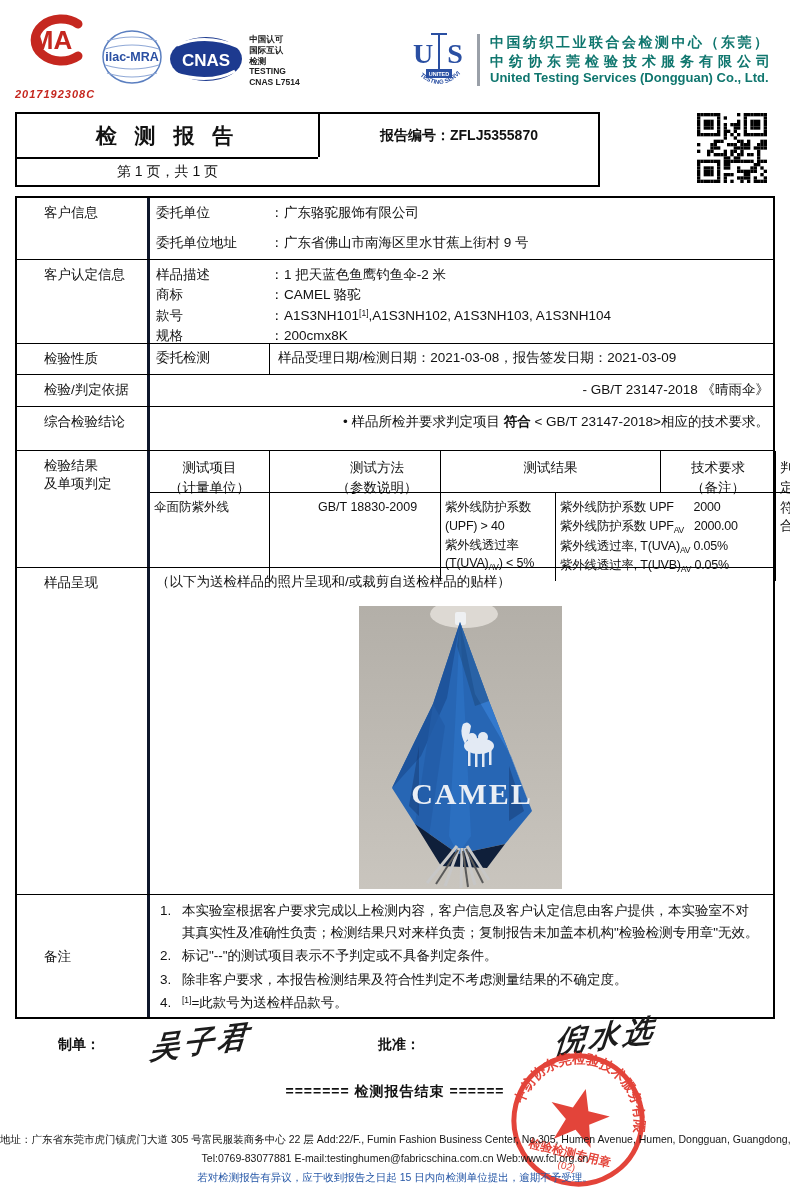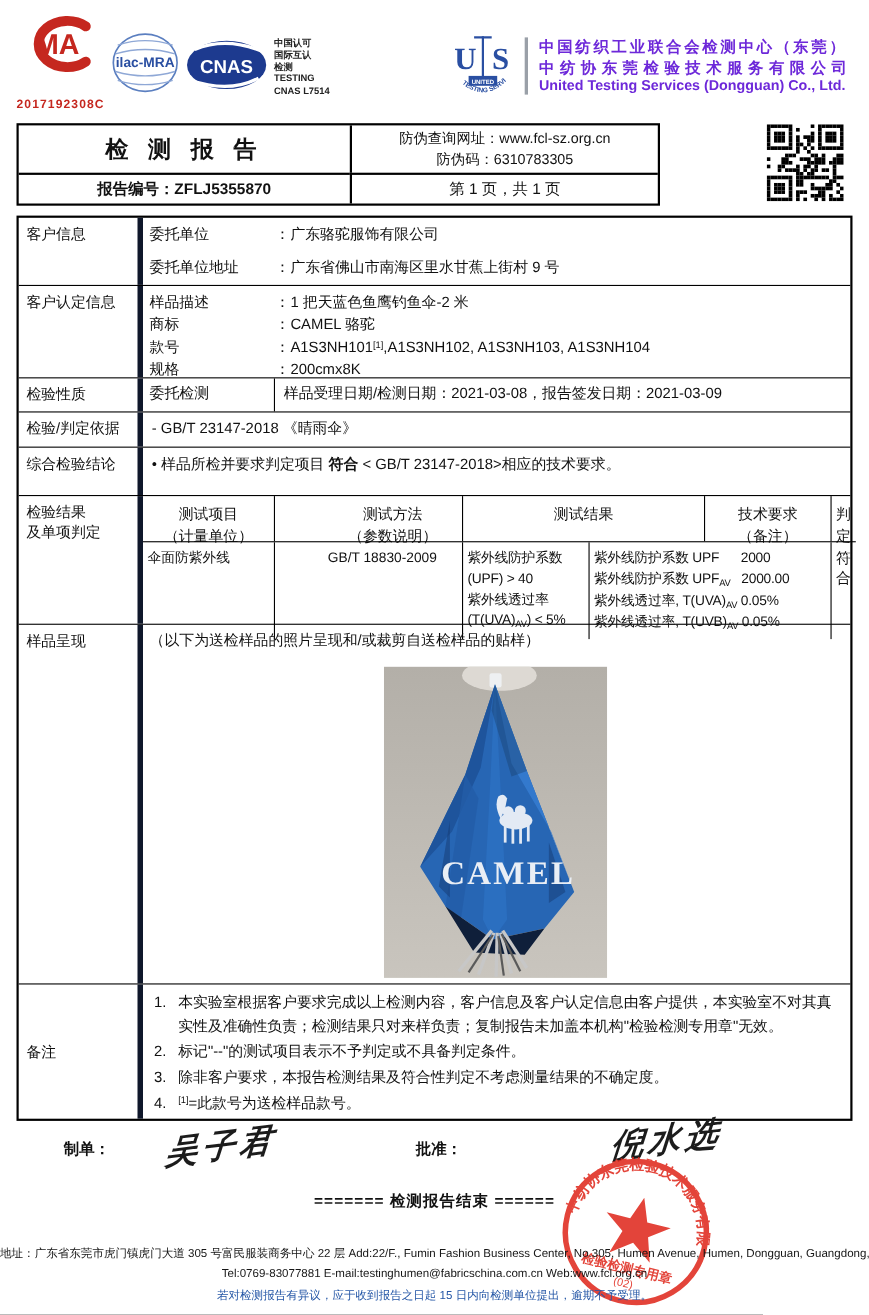--- a/index.html
+++ b/index.html
@@ -6,52 +6,52 @@
   html,body { background:#888; }
   body { font-family:"Liberation Sans","DejaVu Sans",sans-serif; }
   .page {
     position:relative; width:790px; height:1195px; background:#fff;
     margin:0 auto; overflow:hidden; color:#111;
   }
   
   .header { position:absolute; left:15px; top:12px; width:760px; height:90px; display:flex; justify-content:space-between; }
   .certs { display:flex; align-items:center; gap:6px; }
   .cma-wrap { text-align:center; }
-  .cma-num { color:#c5271f; font-size:11px; font-weight:bold; letter-spacing:1px; margin-top:18px; }
+  .cma-num { color:#c5271f; font-size:11px; font-weight:bold; letter-spacing:1px; margin-top:18px;font-style:italic; }
   .accred-lines { font-size:8.5px; font-weight:bold; line-height:1.25; color:#222; padding-top:8px; }
   .org { display:flex; align-items:center; gap:10px; padding-top:6px; }
   .org-divider { width:3px; height:52px; background:#9aa0a8; }
-  .org-names { line-height:1.3; color:#6d28d9; }
+  .org-names { line-height:1.3; color:#0f766e; }
   .org-cn1 { font-size:14px; font-weight:bold; letter-spacing:2.5px; white-space:nowrap; }
   .org-cn2 { font-size:14px; font-weight:bold; letter-spacing:5px; white-space:nowrap; }
   .org-en  { font-size:13px; font-weight:bold; letter-spacing:0; white-space:nowrap; }
   
   .title-table { position:absolute; left:15px; top:112px; width:585px; height:75px; border:2px solid #000; display:grid; grid-template-columns:301px 1fr; grid-template-rows:43px 1fr; }
   .tt-cell { border-left:2px solid #000; border-top:2px solid #000; display:flex; align-items:center; justify-content:center; flex-direction:column; }
   .tt-cell:nth-child(1), .tt-cell:nth-child(2) { border-top:none; }
   .tt-cell:nth-child(odd) { border-left:none; }
   .report-title { font-size:21px; font-weight:bold; letter-spacing:6px; }
   .anti-fake { font-size:13px; line-height:1.45; text-align:center; }
   .report-no { font-size:14px; font-weight:bold; }
   .page-info { font-size:14px; }
   .qr { position:absolute; left:697px; top:113px; width:70px; height:70px; }
   
   .main-table { position:absolute; left:15px; top:196px; width:760px; border:2px solid #000; font-size:13.5px; }
   .mrow { display:flex; border-top:1px solid #000; }
   .mrow:first-child { border-top:none; }
-  .label-cell { width:113px; flex:0 0 113px; border-right:5px solid #0f172a; padding:6px 4px 4px 7px; line-height:1.3; }
+  .label-cell { width:113px; flex:0 0 113px; border-right:3px solid #0f172a; padding:6px 4px 4px 7px; line-height:1.3;margin-left:20px; }
   .label-center { display:flex; align-items:center; }
   .content-cell { flex:1; padding:5px 8px 4px 6px; }
   .field-line { display:flex; line-height:1.5; }
   .field-name { width:114px; flex:0 0 114px; }
   .field-colon { width:14px; flex:0 0 14px; }
   .gap-row { height:10px; }
   .nature-cell { width:120px; flex:0 0 120px; border-right:1px solid #000; padding:5px 4px 4px 6px; }
   .nature-dates { flex:1; padding:5px 4px 4px 8px; }
-  .basis-cell, .concl-cell { flex:1; padding:6px 4px 4px 8px; }
+  .basis-cell, .concl-cell { flex:1; padding:6px 4px 4px 8px;text-align:right; }
   
   .results-right { flex:1; display:flex; flex-direction:column; }
   .res-row { display:flex; }
   .res-row.data { border-top:1px solid #000; }
   .res-col { border-right:1px solid #000; padding:5px 4px; }
   .res-col:last-child { border-right:none; }
   .c1 { width:120px; flex:0 0 120px; }
   .c2 { width:127px; flex:0 0 127px;margin-left:44px; }
   .c3 { width:115px; flex:0 0 115px; }
   .c4 { width:220px; flex:0 0 220px; }
@@ -136,24 +136,20 @@
         <div class="org-cn1">中国纺织工业联合会检测中心（东莞）</div>
         <div class="org-cn2">中纺协东莞检验技术服务有限公司</div>
         <div class="org-en">United Testing Services (Dongguan) Co., Ltd.</div>
       </div>
     </div>
   </div>
 
   <div class="title-table">
     <div class="tt-cell">
       <div class="report-title">检 测 报 告</div>
-    </div>
-    <div class="tt-cell">
-      <div class="anti-fake">防伪查询网址：www.fcl-sz.org.cn</div>
-      <div class="anti-fake">防伪码：6310783305</div>
     </div>
     <div class="tt-cell">
       <div class="report-no">报告编号：ZFLJ5355870</div>
     </div>
     <div class="tt-cell">
       <div class="page-info">第 1 页，共 1 页</div>
     </div>
   </div>
   <svg class="qr" id="qr" viewBox="0 0 21 21">
       <rect x="12" y="0" width="1" height="1" fill="#000"></rect>

